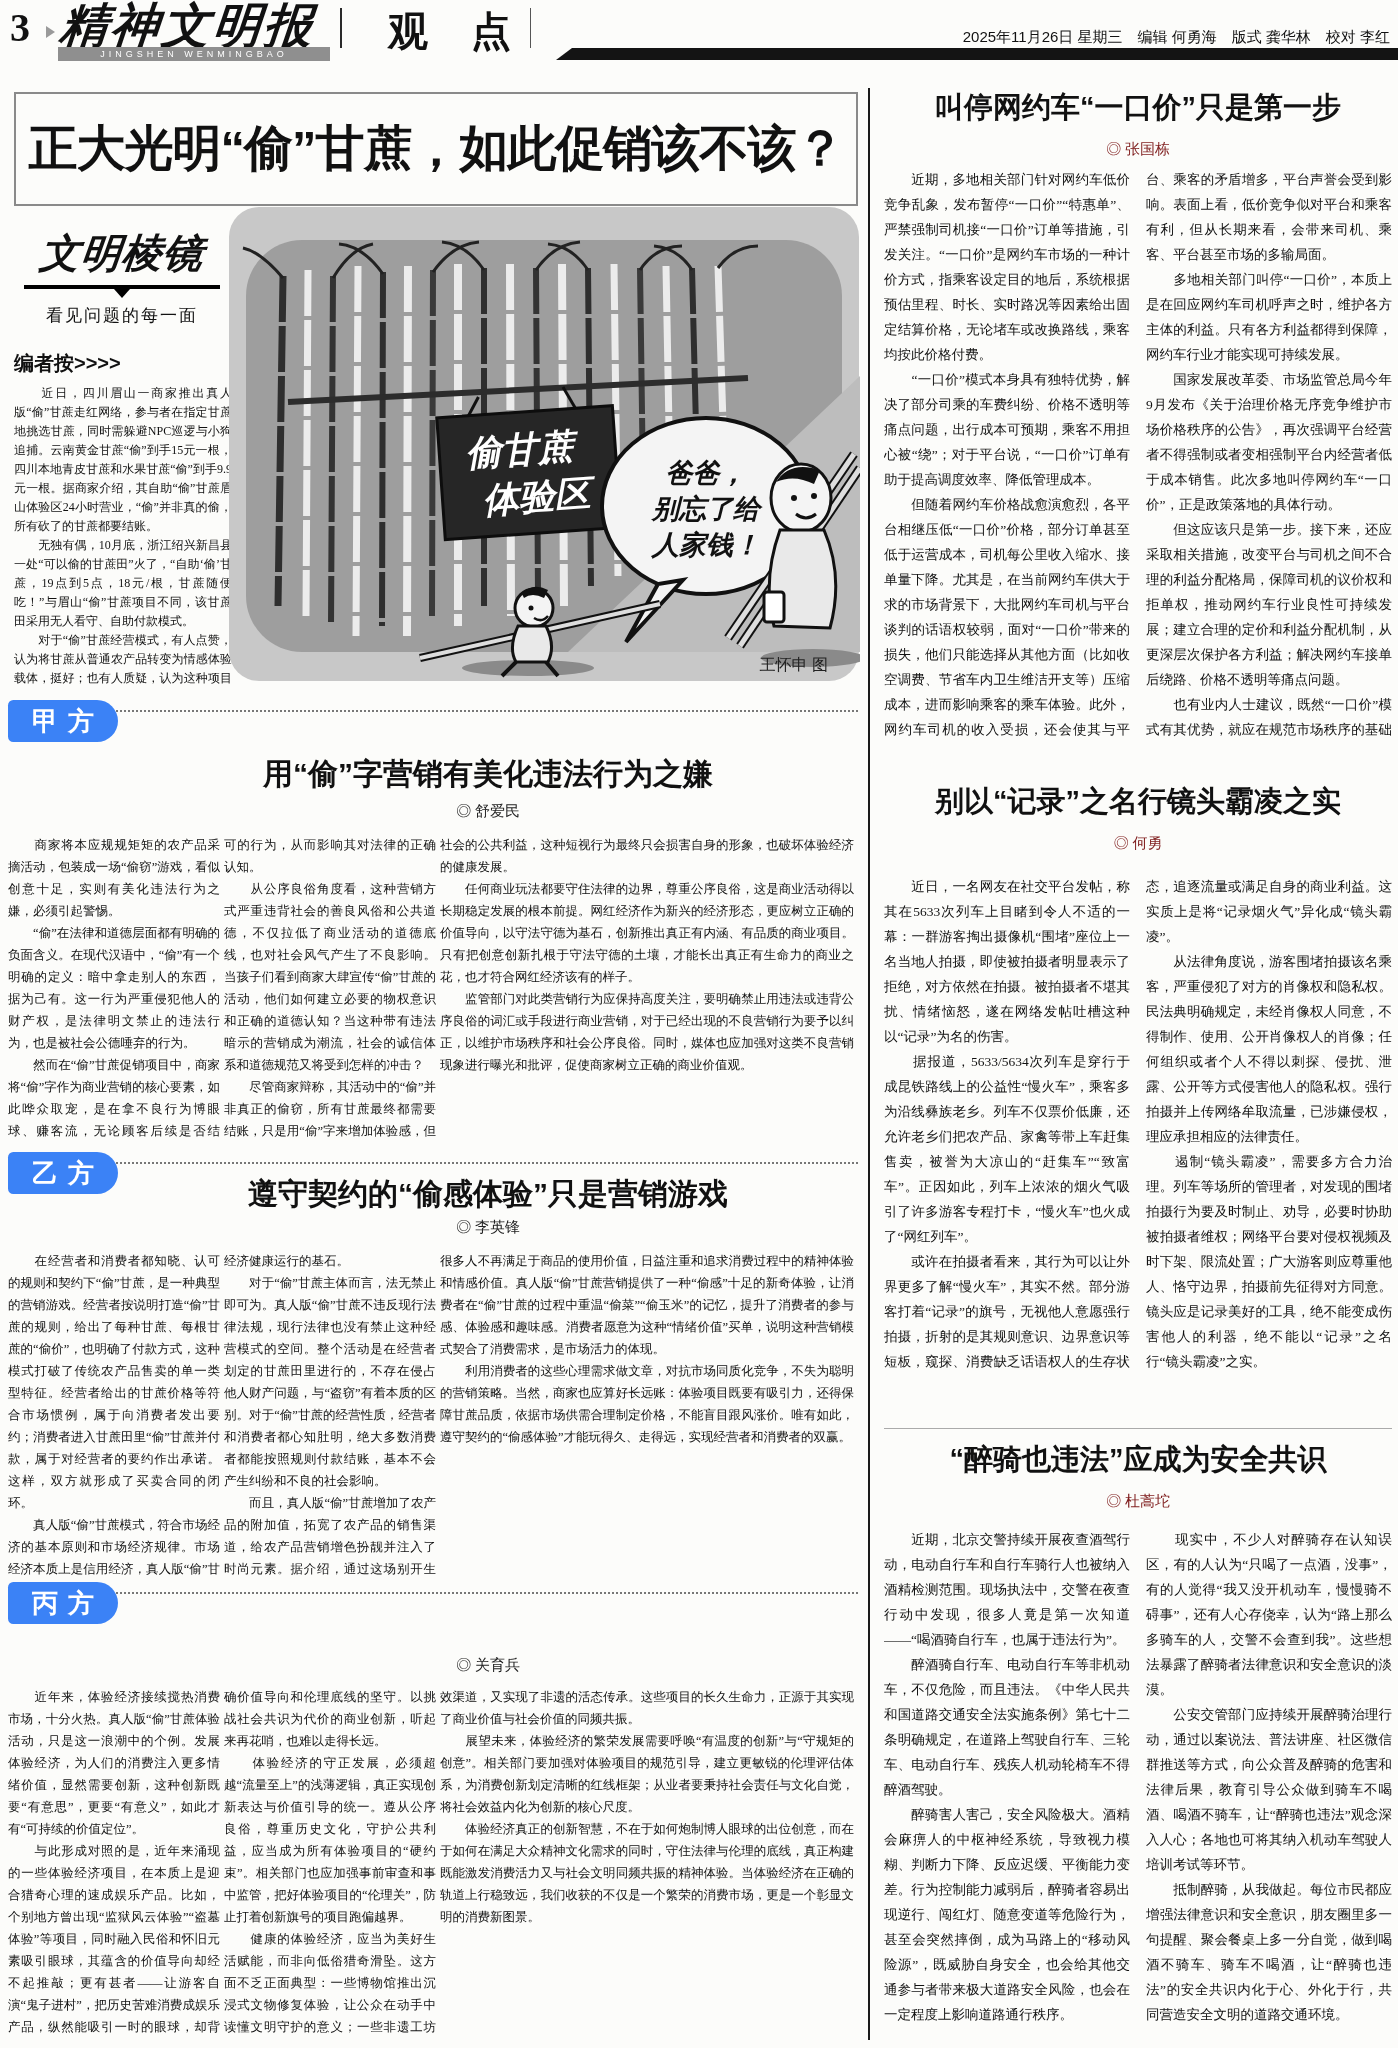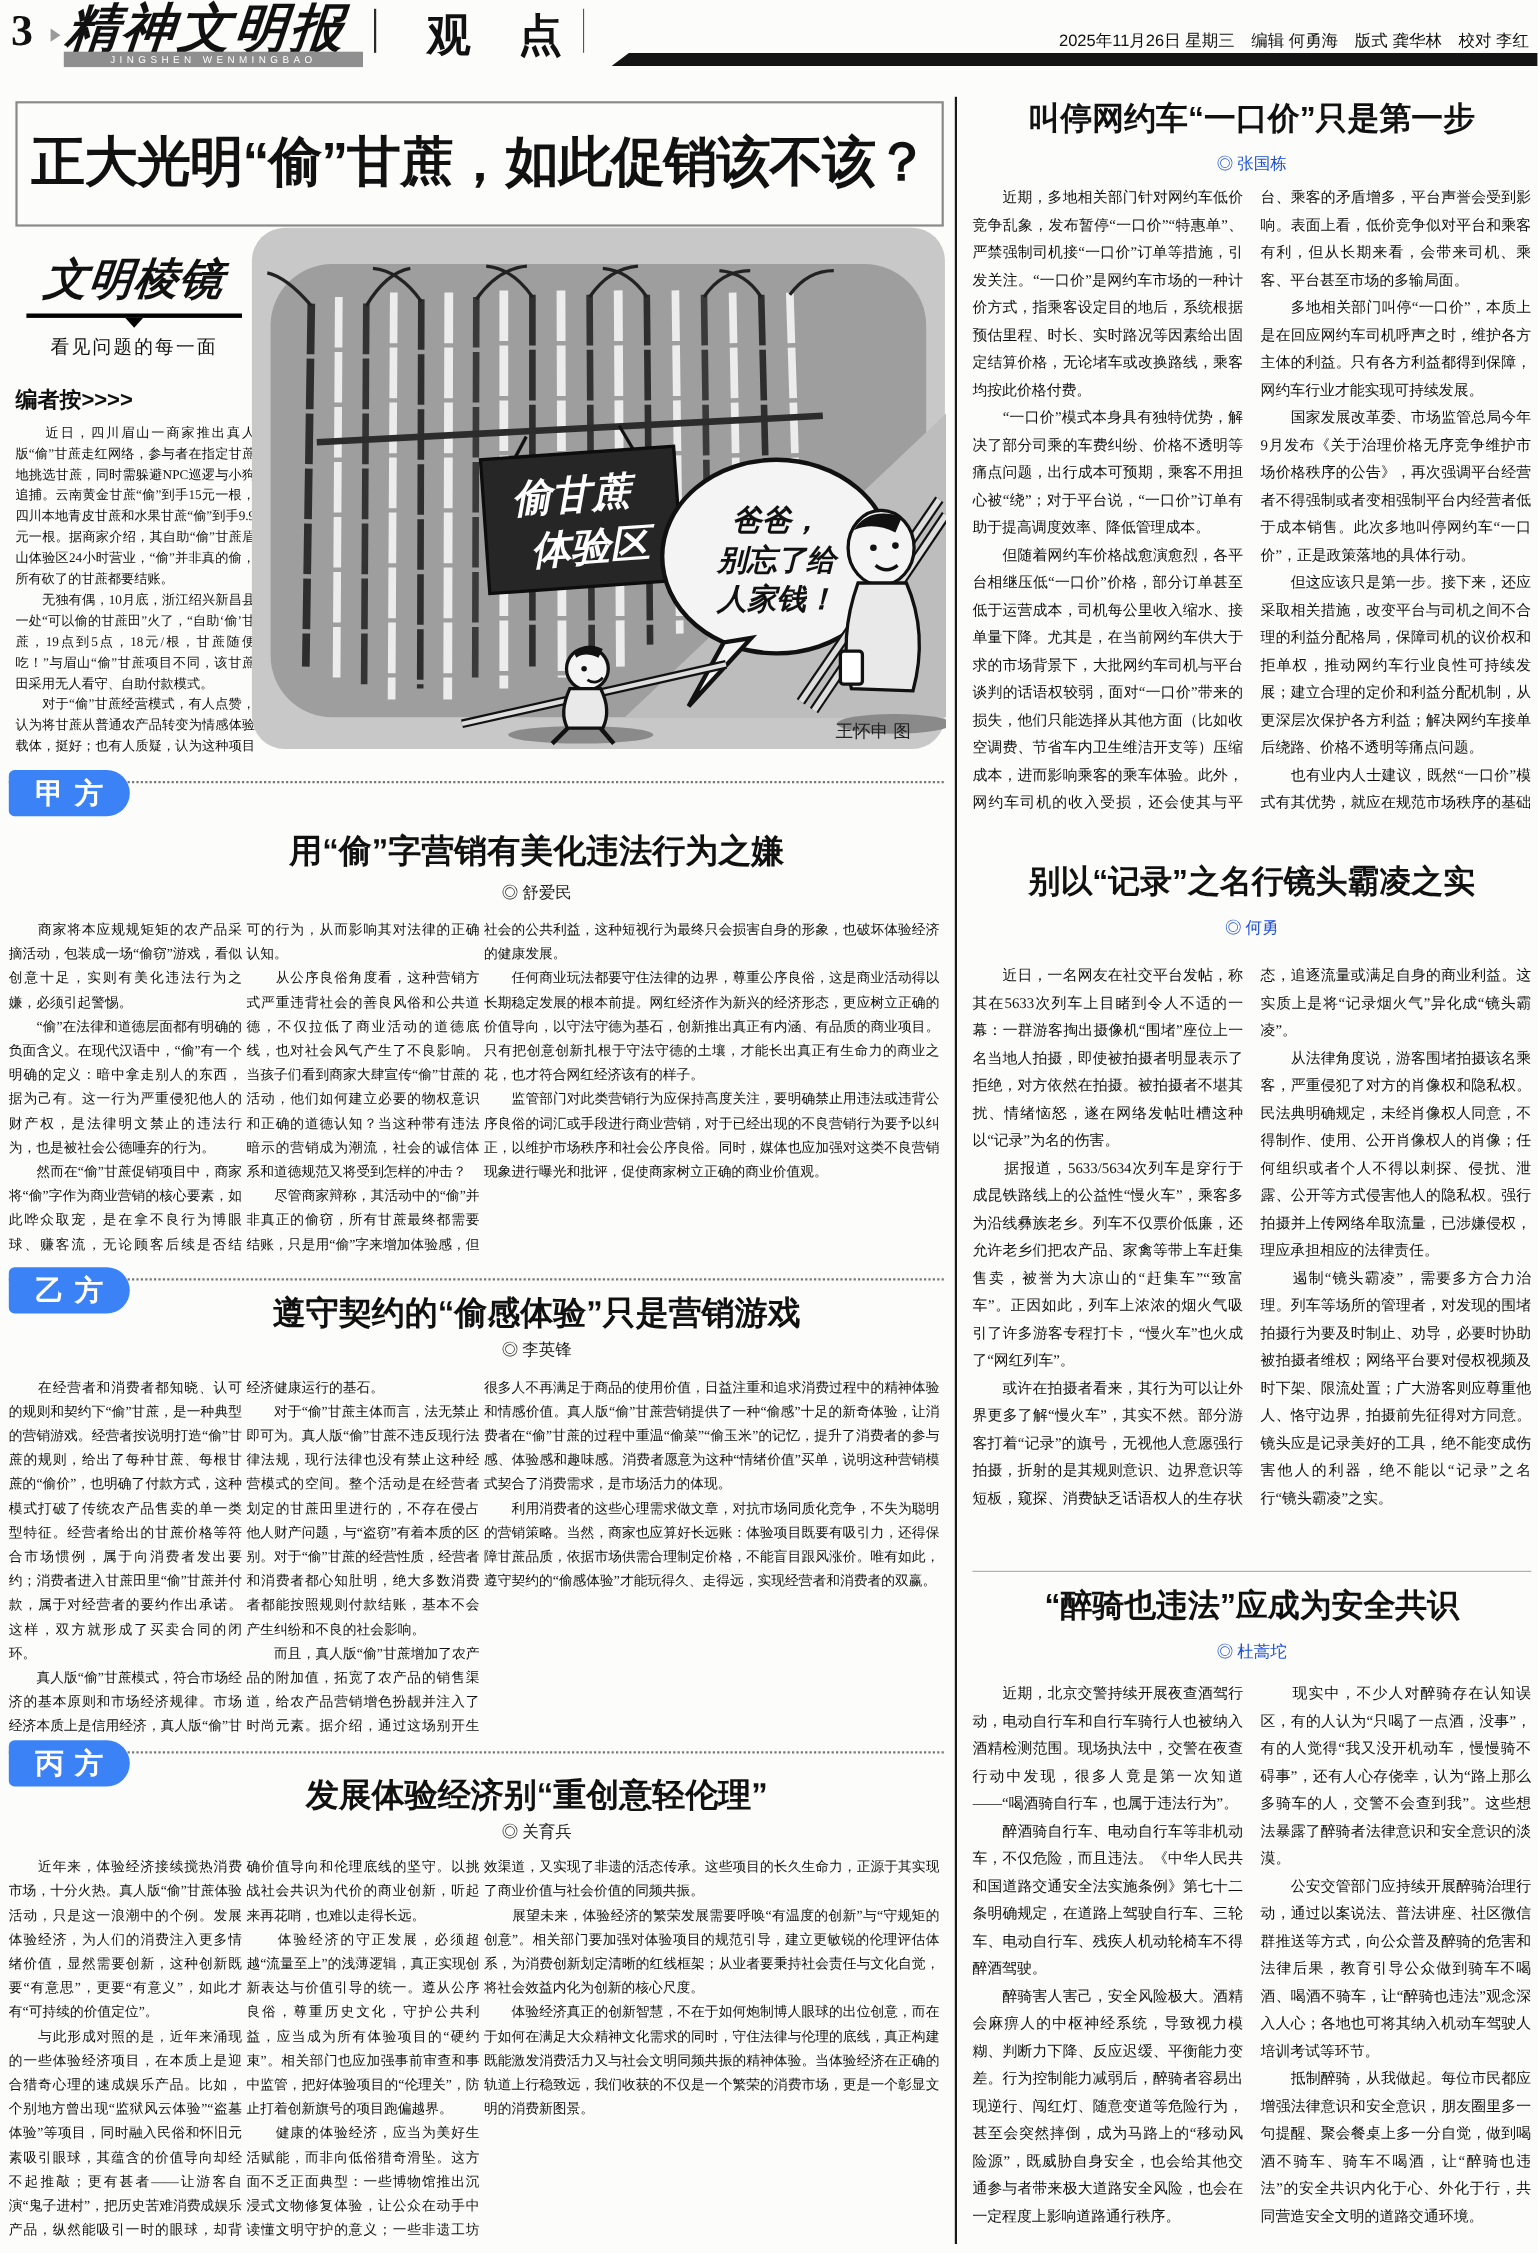--- a/index.html
+++ b/index.html
@@ -46,21 +46,21 @@
   .sec-byline{position:absolute;left:120px;right:10px;text-align:center;
        font:15px "Liberation Serif",serif;color:#222}
   .sec-cols{position:absolute;left:0;right:4px;display:flex;gap:4px;overflow:hidden}
   .coln{width:212px;flex:none}
   .colw{flex:1}
   .btxt{font:12.5px/22px "Liberation Serif",serif;text-align:justify;white-space:pre-line;
        overflow:hidden;height:100%}
   
   .rart{position:absolute;left:884px;width:508px}
   .r-headline{text-align:center;font:900 29px "Liberation Sans",sans-serif;white-space:nowrap}
-  .r-byline{text-align:center;font:15px "Liberation Serif",serif;color:#1d4ed8;margin-top:12px}
+  .r-byline{text-align:center;font:15px "Liberation Serif",serif;color:#7f1d1d;margin-top:12px}
   .r-body{column-count:2;column-gap:16px;font:13.5px/25px "Liberation Serif",serif;
        text-align:justify;white-space:pre-line;overflow:hidden}
   .r-rule{position:absolute;left:0;right:0;top:-12px;border-top:1px solid #aaa}
 </style>
 </head>
 <body>
 
 <div class="abs pageno">3</div>
 <div class="abs ptr"></div>
 <div class="abs masthead">精神文明报</div>
@@ -199,21 +199,20 @@
 　　而且，真人版“偷”甘蔗增加了农产品的附加值，拓宽了农产品的销售渠道，给农产品营销增色扮靓并注入了时尚元素。据介绍，通过这场别开生面的场景营销，既提高了甘蔗售价，也提升了销售效率。
 　　从消费者角度说，随着消费水平越来越高，</div>
     <div class="colw btxt">很多人不再满足于商品的使用价值，日益注重和追求消费过程中的精神体验和情感价值。真人版“偷”甘蔗营销提供了一种“偷感”十足的新奇体验，让消费者在“偷”甘蔗的过程中重温“偷菜”“偷玉米”的记忆，提升了消费者的参与感、体验感和趣味感。消费者愿意为这种“情绪价值”买单，说明这种营销模式契合了消费需求，是市场活力的体现。
 　　利用消费者的这些心理需求做文章，对抗市场同质化竞争，不失为聪明的营销策略。当然，商家也应算好长远账：体验项目既要有吸引力，还得保障甘蔗品质，依据市场供需合理制定价格，不能盲目跟风涨价。唯有如此，遵守契约的“偷感体验”才能玩得久、走得远，实现经营者和消费者的双赢。</div>
   </div>
 </div>
 
 <div class="section" style="top:1582px;height:466px">
   <div class="dotrule"></div>
   <div class="tab">丙方</div>
-  <div class="sec-headline" style="top:30px">发展体验经济别“重创意轻伦理”</div>
   <div class="sec-byline" style="top:74px"><span>◎ 关育兵</span></div>
   <div class="sec-cols" style="top:104px;height:352px">
     <div class="coln btxt">　　近年来，体验经济接续搅热消费市场，十分火热。真人版“偷”甘蔗体验活动，只是这一浪潮中的个例。发展体验经济，为人们的消费注入更多情绪价值，显然需要创新，这种创新既要“有意思”，更要“有意义”，如此才有“可持续的价值定位”。
 　　与此形成对照的是，近年来涌现的一些体验经济项目，在本质上是迎合猎奇心理的速成娱乐产品。比如，个别地方曾出现“监狱风云体验”“盗墓体验”等项目，同时融入民俗和怀旧元素吸引眼球，其蕴含的价值导向却经不起推敲；更有甚者——让游客自演“鬼子进村”，把历史苦难消费成娱乐产品，纵然能吸引一时的眼球，却背离了对正</div>
     <div class="coln btxt">确价值导向和伦理底线的坚守。以挑战社会共识为代价的商业创新，听起来再花哨，也难以走得长远。
 　　体验经济的守正发展，必须超越“流量至上”的浅薄逻辑，真正实现创新表达与价值引导的统一。遵从公序良俗，尊重历史文化，守护公共利益，应当成为所有体验项目的“硬约束”。相关部门也应加强事前审查和事中监管，把好体验项目的“伦理关”，防止打着创新旗号的项目跑偏越界。
 　　健康的体验经济，应当为美好生活赋能，而非向低俗猎奇滑坠。这方面不乏正面典型：一些博物馆推出沉浸式文物修复体验，让公众在动手中读懂文明守护的意义；一些非遗工坊把传统技艺转化为“可触摸”的研学体验，既为非遗推广开辟了有</div>
     <div class="colw btxt">效渠道，又实现了非遗的活态传承。这些项目的长久生命力，正源于其实现了商业价值与社会价值的同频共振。
 　　展望未来，体验经济的繁荣发展需要呼唤“有温度的创新”与“守规矩的创意”。相关部门要加强对体验项目的规范引导，建立更敏锐的伦理评估体系，为消费创新划定清晰的红线框架；从业者要秉持社会责任与文化自觉，将社会效益内化为创新的核心尺度。
 　　体验经济真正的创新智慧，不在于如何炮制博人眼球的出位创意，而在于如何在满足大众精神文化需求的同时，守住法律与伦理的底线，真正构建既能激发消费活力又与社会文明同频共振的精神体验。当体验经济在正确的轨道上行稳致远，我们收获的不仅是一个繁荣的消费市场，更是一个彰显文明的消费新图景。</div>

